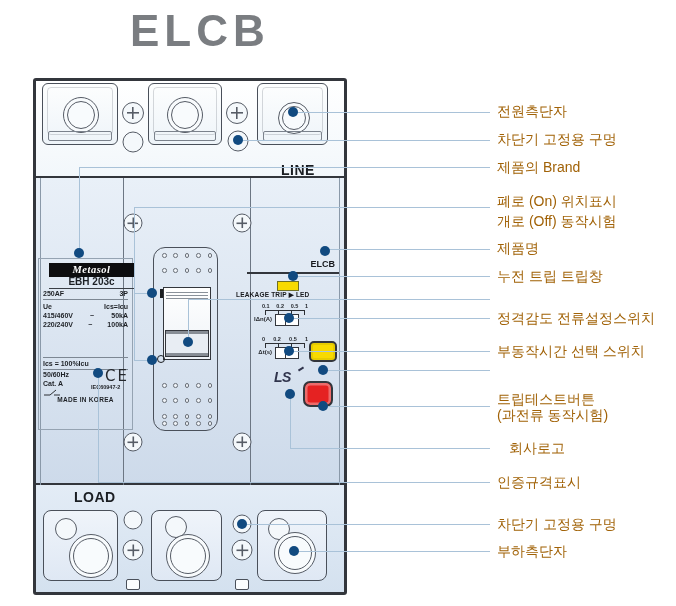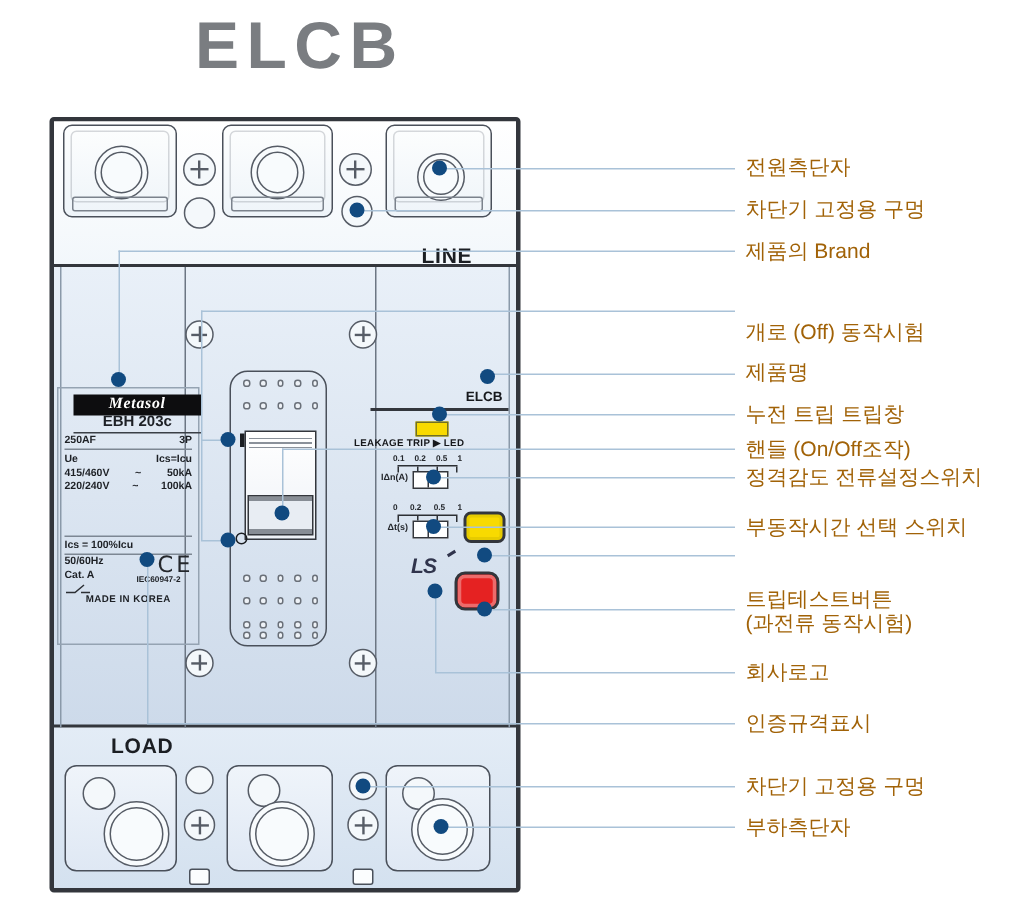--- a/index.html
+++ b/index.html
@@ -303,26 +303,26 @@
     <span class="cl-dot" style="left:323px;top:406px;"></span>
     <span class="cl-dot" style="left:290px;top:394px;"></span>
     <span class="cl-dot" style="left:98px;top:373px;"></span>
     <span class="cl-dot" style="left:242px;top:524px;"></span>
     <span class="cl-dot" style="left:294px;top:551px;"></span>
   </div>
 
   <div class="co-label" style="top:111px;">전원측단자</div>
   <div class="co-label" style="top:139px;">차단기 고정용 구멍</div>
   <div class="co-label" style="top:167px;">제품의 Brand</div>
+  <div class="co-label" style="top:201px;">폐로 (On) 위치표시</div>
   <div class="co-label" style="top:221px;">개로 (Off) 동작시험</div>
   <div class="co-label" style="top:248px;">제품명</div>
   <div class="co-label" style="top:276px;">누전 트립 트립창</div>
-  <div class="co-label" style="top:299px;">핸들 (On/Off조작)</div>
   <div class="co-label" style="top:318px;">정격감도 전류설정스위치</div>
   <div class="co-label" style="top:351px;">부동작시간 선택 스위치</div>
   <div class="co-label" style="top:407px;">트립테스트버튼
 (과전류 동작시험)</div>
-  <div class="co-label" style="top:448px;">회사로고</div>
+  <div class="co-label" style="top:448px;margin-left:12px;">회사로고</div>
   <div class="co-label" style="top:482px;">인증규격표시</div>
   <div class="co-label" style="top:524px;">차단기 고정용 구멍</div>
   <div class="co-label" style="top:551px;">부하측단자</div>
 
 </div>
 
 </body></html>

